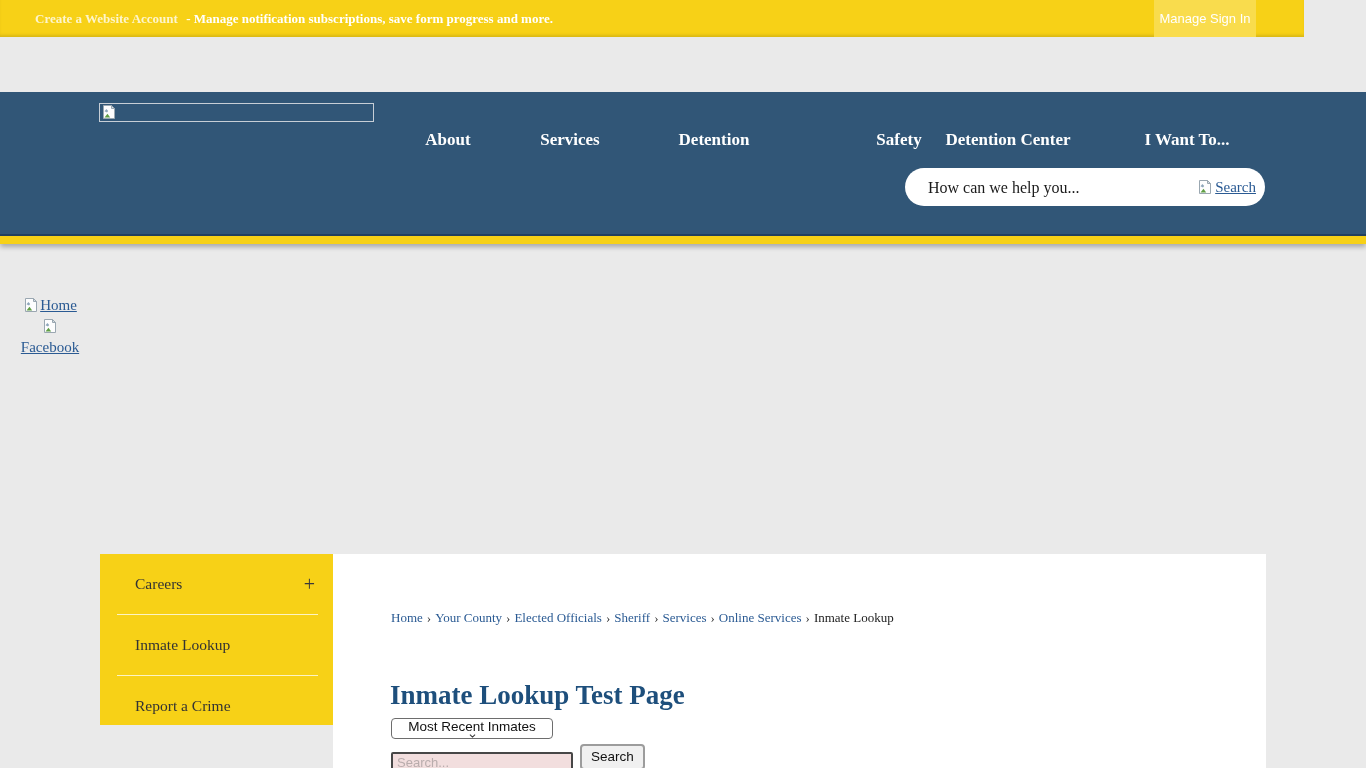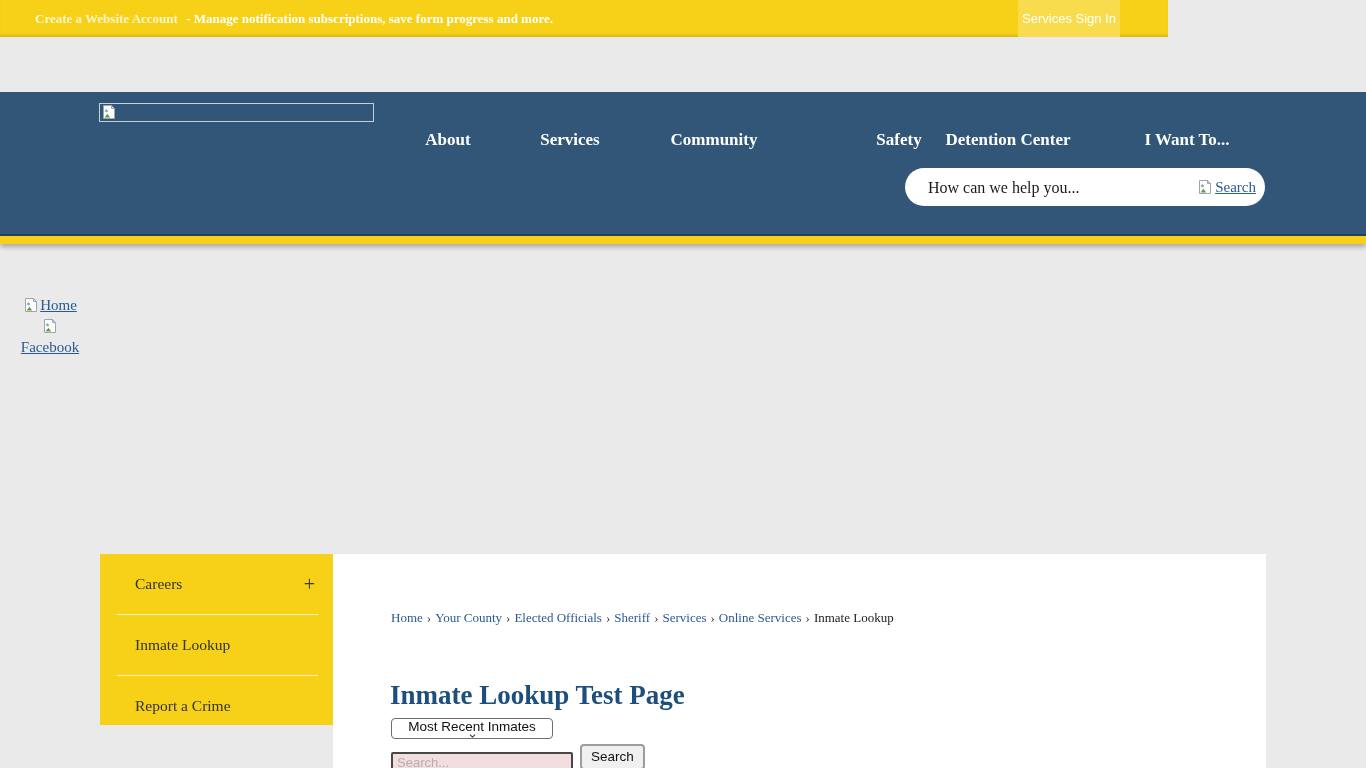--- a/index.html
+++ b/index.html
@@ -6,21 +6,21 @@
   html,body { margin:0; padding:0; }
   body {
     width:1366px; height:768px; position:relative; overflow:hidden;
     background:#EAEAEA;
     font-family:"Liberation Serif", serif;
   }
   a { cursor:pointer; }
 
   
   .topbar {
-    position:absolute; left:0; top:0; width:1168px; height:37px;
+    position:absolute; left:0; top:0; width:1304px; height:37px;
     background:#F7D117;
     box-shadow: inset 0 -3px 3px -1px rgba(0,0,0,0.12);
     z-index:5;
   }
   .topbar-text {
     position:absolute; left:35px; top:0; height:37px; line-height:37px;
     font-size:13px; font-weight:bold; color:#ffffff; white-space:nowrap;
   }
   .account-link { color:rgba(255,255,255,0.78); text-decoration:none; margin-right:5px; }
   .signin-btn {
@@ -131,36 +131,36 @@
   .plus { font-size:20px; color:#3a3a3a; line-height:1; }
 </style>
 </head>
 <body>
 
 <div class="topbar">
   <div class="topbar-text">
     <a class="account-link">Create a Website Account</a>
     <span>- Manage notification subscriptions, save form progress and more.</span>
   </div>
-  <div class="signin-btn">Services Sign In</div>
+  <div class="signin-btn">Manage Sign In</div>
 </div>
 
 <div class="navbar">
   <div class="logo-box">
     <svg class="bimg" width="16" height="16" viewBox="0 0 16 16" aria-hidden="true">
       <path d="M2.5 1.5h8l3 3v10h-11z" fill="#fdfdfe" stroke="#9aa7b1"></path>
       <path d="M10.5 1.5l3 3h-3z" fill="#d7dee3" stroke="#9aa7b1"></path>
       <path d="M3.5 7.2l1.9-2.1 1.8 2-1.2 1.4z" fill="#8fa6ba"></path>
       <path d="M3.5 13.4l3-3.7 2.7 3.7z" fill="#5f9e43"></path>
     </svg>
   </div>
 
   <div class="nav-item n0">About</div>
   <div class="nav-item n1">Services</div>
-  <div class="nav-item n2">Community</div>
+  <div class="nav-item n2">Detention</div>
   <div class="nav-item n3">Safety</div>
   <div class="nav-item n4">Detention Center</div>
   <div class="nav-item n5">I Want To...</div>
 
   <div class="search-pill">
     <input class="pill-input" type="text" placeholder="How can we help you..." style="">
     <div class="pill-search">
       <svg class="bimg" width="16" height="16" viewBox="0 0 16 16" aria-hidden="true">
         <path d="M2.5 1.5h8l3 3v10h-11z" fill="#fdfdfe" stroke="#9aa7b1"></path>
         <path d="M10.5 1.5l3 3h-3z" fill="#d7dee3" stroke="#9aa7b1"></path>

